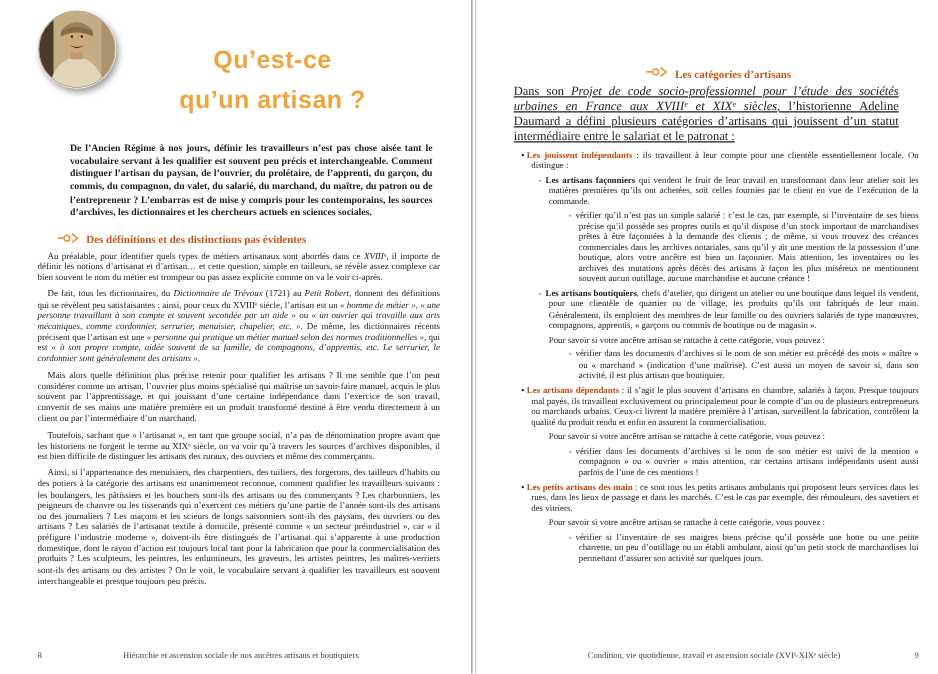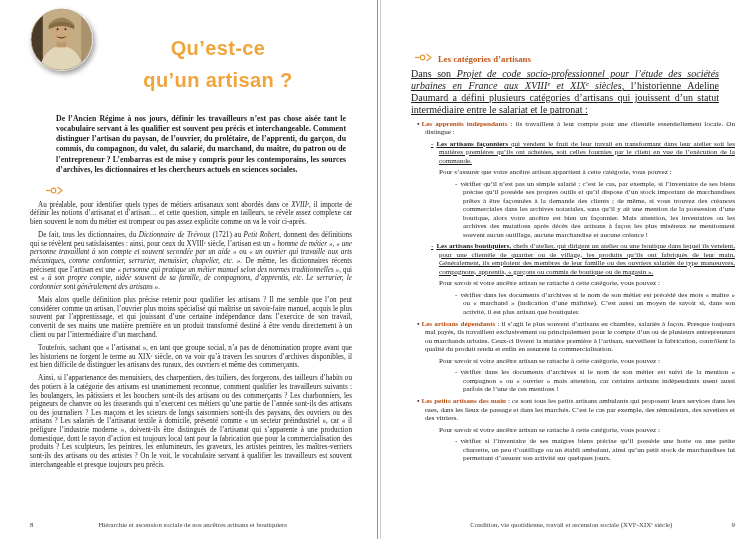--- a/index.html
+++ b/index.html
@@ -32,21 +32,21 @@
   .it{font-style:italic;}
 
   
   .r-intro{font-size:10px;line-height:1.2;text-align:justify;margin:3px 16px 3px 0;text-decoration:underline;}
   .bhead{font-size:7.1px;line-height:1.2;text-align:justify;margin:3.5px 0 0 6px;
          padding-left:8px;text-indent:-8px;}
   .blabel{font-weight:bold;color:#bc4b0e;}
   .mk{font-weight:bold;padding-right:2px;}
   .mk2{padding-right:3px;}
   .shead{font-size:7.1px;line-height:1.2;text-align:justify;margin:3px 0 0 20px;
-         padding-left:8px;text-indent:-8px;text-decoration:underline;}
+         padding-left:8px;text-indent:-8px;}
   .slead{font-weight:bold;}
   .helper{font-size:7.1px;line-height:1.2;margin:3px 0 0 28px;}
   .check{font-size:7.1px;line-height:1.2;text-align:justify;margin:3px 0 0 44px;
          padding-left:8px;text-indent:-8px;}
 
   
   .footer{position:absolute;bottom:11px;left:0;width:100%;display:flex;align-items:baseline;
           font-size:6.8px;color:#3a3a3a;box-sizing:border-box;}
   .footer-left{padding:0 23px 0 30px;}
   .footer-right{padding:0 15px 0 36px;}
@@ -93,55 +93,55 @@
     <p class="intro">De l’Ancien Régime à nos jours, définir les travailleurs n’est pas chose aisée tant le vocabulaire servant à les qualifier est souvent peu précis et interchangeable. Comment distinguer l’artisan du paysan, de l’ouvrier, du prolétaire, de l’apprenti, du garçon, du commis, du compagnon, du valet, du salarié, du marchand, du maître, du patron ou de l’entrepreneur ? L’embarras est de mise y compris pour les contemporains, les sources d’archives, les dictionnaires et les chercheurs actuels en sciences sociales.</p>
 
     <div class="section-heading">
       <span class="arrow-ico">
         <svg width="17" height="9" viewBox="0 0 17 9">
           <line x1="0" y1="4.5" x2="4.5" y2="4.5" stroke="#e59a3c" stroke-width="1.3"></line>
           <circle cx="7.5" cy="4.5" r="2.3" fill="none" stroke="#e59a3c" stroke-width="1.3"></circle>
           <path d="M11.5 1 L16 4.5 L11.5 8" fill="none" stroke="#e59a3c" stroke-width="1.3"></path>
         </svg>
       </span>
+      <span>Des définitions et des distinctions pas évidentes</span>
     </div>
 
     <p class="para"><span>Au préalable, pour identifier quels types de métiers artisanaux sont abordés dans ce </span><span class="it">XVIIIᵉ</span><span>, il importe de définir les notions d’artisanat et d’artisan… et cette question, simple en tailleurs, se révèle assez complexe car bien souvent le nom du métier est trompeur ou pas assez explicite comme on va le voir ci-après.</span></p>
     <p class="para"><span>De fait, tous les dictionnaires, du </span><span class="it">Dictionnaire de Trévoux</span><span> (1721) au </span><span class="it">Petit Robert</span><span>, donnent des définitions qui se révèlent peu satisfaisantes : ainsi, pour ceux du XVIIIᵉ siècle, l’artisan est un </span><span class="it">« homme de métier »</span><span>, </span><span class="it">« une personne travaillant à son compte et souvent secondée par un aide »</span><span> ou </span><span class="it">« un ouvrier qui travaille aux arts mécaniques, comme cordonnier, serrurier, menuisier, chapelier, etc. »</span><span>. De même, les dictionnaires récents précisent que l’artisan est une </span><span class="it">« personne qui pratique un métier manuel selon des normes traditionnelles »</span><span>, qui est </span><span class="it">« à son propre compte, aidée souvent de sa famille, de compagnons, d’apprentis, etc. Le serrurier, le cordonnier sont généralement des artisans »</span><span>.</span></p>
     <p class="para"><span>Mais alors quelle définition plus précise retenir pour qualifier les artisans ? Il me semble que l’on peut considérer comme un artisan, l’ouvrier plus moins spécialisé qui maîtrise un savoir-faire manuel, acquis le plus souvent par l’apprentissage, et qui jouissant d’une certaine indépendance dans l’exercice de son travail, convertit de ses mains une matière première en un produit transformé destiné à être vendu directement à un client ou par l’intermédiaire d’un marchand.</span></p>
     <p class="para"><span>Toutefois, sachant que « l’artisanat », en tant que groupe social, n’a pas de dénomination propre avant que les historiens ne forgent le terme au XIXᵉ siècle, on va voir qu’à travers les sources d’archives disponibles, il est bien difficile de distinguer les artisans des ruraux, des ouvriers et même des commerçants.</span></p>
     <p class="para"><span>Ainsi, si l’appartenance des menuisiers, des charpentiers, des tuiliers, des forgerons, des tailleurs d’habits ou des potiers à la catégorie des artisans est unanimement reconnue, comment qualifier les travailleurs suivants : les boulangers, les pâtissiers et les bouchers sont-ils des artisans ou des commerçants ? Les charbonniers, les peigneurs de chanvre ou les tisserands qui n’exercent ces métiers qu’une partie de l’année sont-ils des artisans ou des journaliers ? Les maçons et les scieurs de longs saisonniers sont-ils des paysans, des ouvriers ou des artisans ? Les salariés de l’artisanat textile à domicile, présenté comme « un secteur préindustriel », car « il préfigure l’industrie moderne », doivent-ils être distingués de l’artisanat qui s’apparente à une production domestique, dont le rayon d’action est toujours local tant pour la fabrication que pour la commercialisation des produits ? Les sculpteurs, les peintres, les enlumineurs, les graveurs, les artistes peintres, les maîtres-verriers sont-ils des artisans ou des artistes ? On le voit, le vocabulaire servant à qualifier les travailleurs est souvent interchangeable et presque toujours peu précis.</span></p>
 
     <div class="footer footer-left">
       <span class="pgnum">8</span>
       <span class="ftext">Hiérarchie et ascension sociale de nos ancêtres artisans et boutiquiers</span>
     </div>
   </div>
 
   <div class="page page-right">
 
-    <div class="section-heading" style="margin-left:4px;">
+    <div class="section-heading" style="margin-left:4px;justify-content:center;">
       <span class="arrow-ico">
         <svg width="17" height="9" viewBox="0 0 17 9">
           <line x1="0" y1="4.5" x2="4.5" y2="4.5" stroke="#e59a3c" stroke-width="1.3"></line>
           <circle cx="7.5" cy="4.5" r="2.3" fill="none" stroke="#e59a3c" stroke-width="1.3"></circle>
           <path d="M11.5 1 L16 4.5 L11.5 8" fill="none" stroke="#e59a3c" stroke-width="1.3"></path>
         </svg>
       </span>
       <span>Les catégories d’artisans</span>
     </div>
 
     <p class="r-intro"><span>Dans son </span><span class="it">Projet de code socio-professionnel pour l’étude des sociétés urbaines en France aux XVIIIᵉ et XIXᵉ siècles</span><span>, l’historienne Adeline Daumard a défini plusieurs catégories d’artisans qui jouissent d’un statut intermédiaire entre le salariat et le patronat :</span></p>
 
     <div>
-      <p class="bhead"><span class="mk">•</span><span class="blabel">Les apprentis indépendants</span><span> : ils travaillent à leur compte pour une clientèle essentiellement locale. On distingue :</span></p>
+      <p class="bhead"><span class="mk">•</span><span class="blabel">Les jouissent indépendants</span><span> : ils travaillent à leur compte pour une clientèle essentiellement locale. On distingue :</span></p>
 
       <div>
         <p class="shead"><span class="mk2">-</span><span class="slead">Les artisans façonniers</span><span> qui vendent le fruit de leur travail en transformant dans leur atelier soit les matières premières qu’ils ont achetées, soit celles fournies par le client en vue de l’exécution de la commande.</span></p>
-        <p class="helper">Pour s’assurer que votre ancêtre artisan appartient à cette catégorie, vous pouvez :</p>
         <p class="check"><span class="mk2">-</span><span>vérifier qu’il n’est pas un simple salarié : c’est le cas, par exemple, si l’inventaire de ses biens précise qu’il possède ses propres outils et qu’il dispose d’un stock important de marchandises prêtes à être façonnées à la demande des clients ; de même, si vous trouvez des créances commerciales dans les archives notariales, sans qu’il y ait une mention de la possession d’une boutique, alors votre ancêtre est bien un façonnier. Mais attention, les inventaires ou les archives des mutations après décès des artisans à façon les plus miséreux ne mentionnent souvent aucun outillage, aucune marchandise et aucune créance !</span></p>
       </div>
 
       <div>
         <p class="shead"><span class="mk2">-</span><span class="slead">Les artisans boutiquiers</span><span>, chefs d’atelier, qui dirigent un atelier ou une boutique dans lequel ils vendent, pour une clientèle de quartier ou de village, les produits qu’ils ont fabriqués de leur main. Généralement, ils emploient des membres de leur famille ou des ouvriers salariés de type manœuvres, compagnons, apprentis, « garçons ou commis de boutique ou de magasin ».</span></p>
         <p class="helper">Pour savoir si votre ancêtre artisan se rattache à cette catégorie, vous pouvez :</p>
         <p class="check"><span class="mk2">-</span><span>vérifier dans les documents d’archives si le nom de son métier est précédé des mots « maître » ou « marchand » (indication d’une maîtrise). C’est aussi un moyen de savoir si, dans son activité, il est plus artisan que boutiquier.</span></p>
       </div>
     </div>
 

